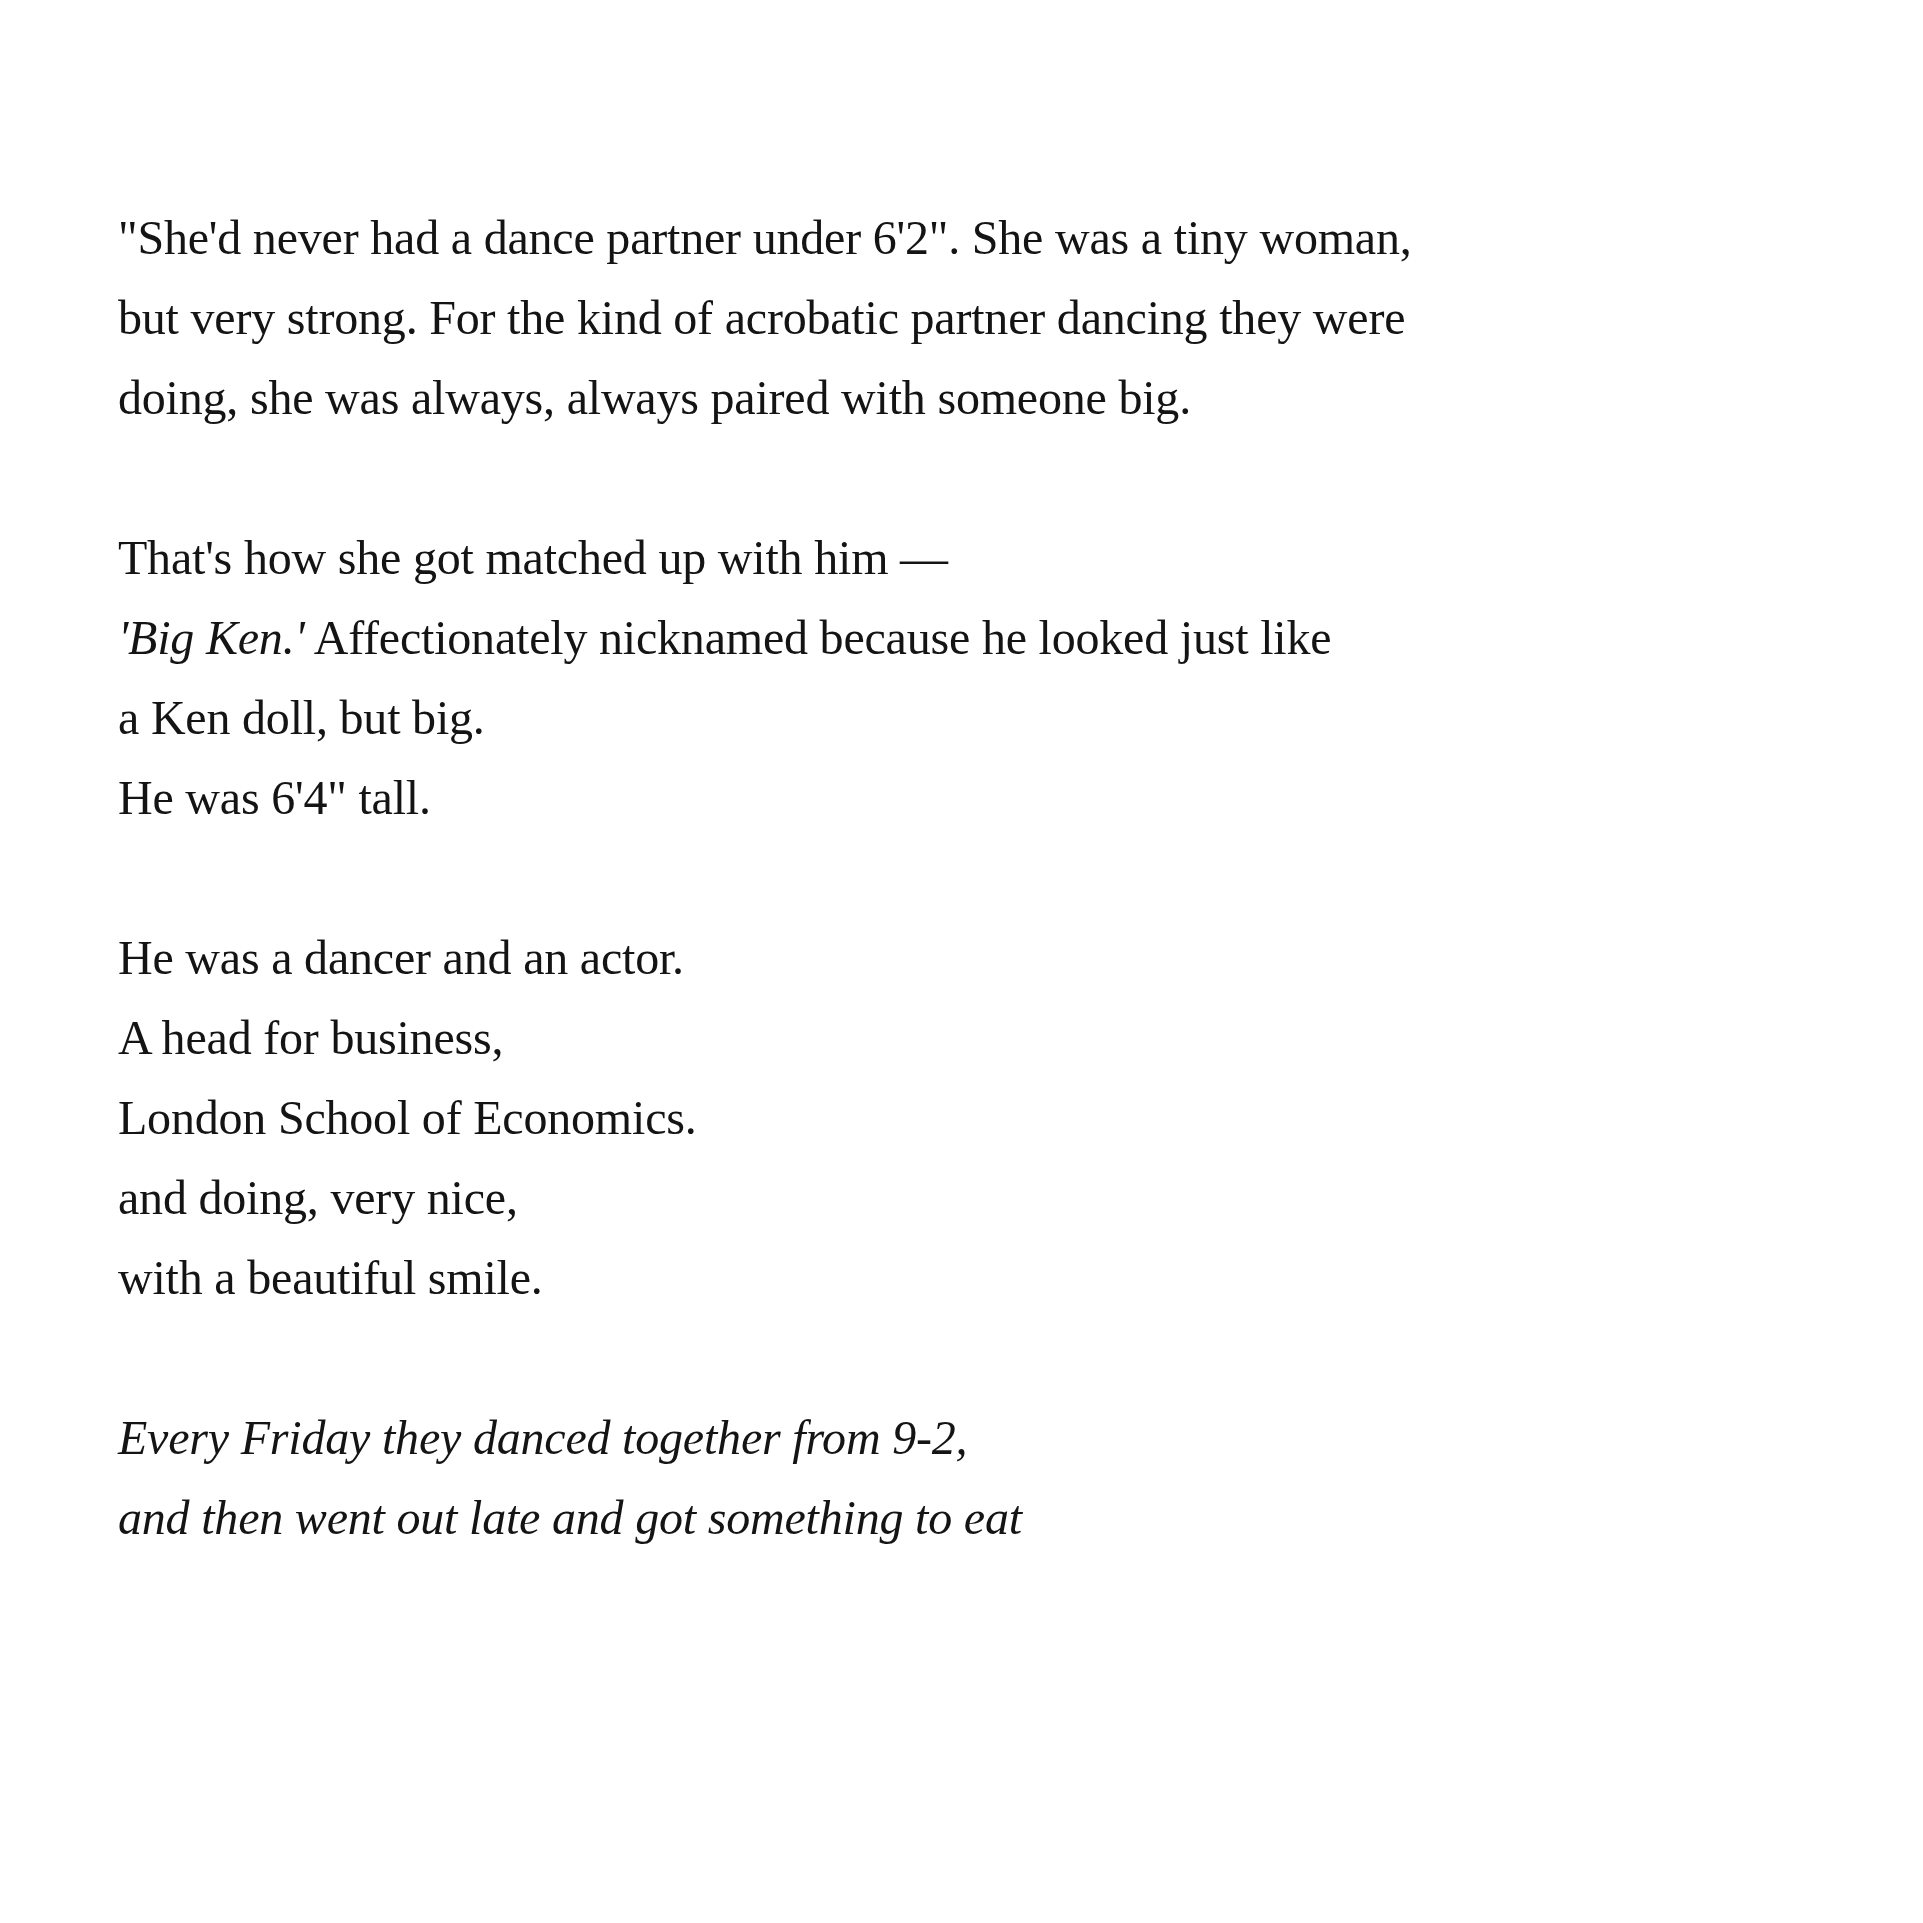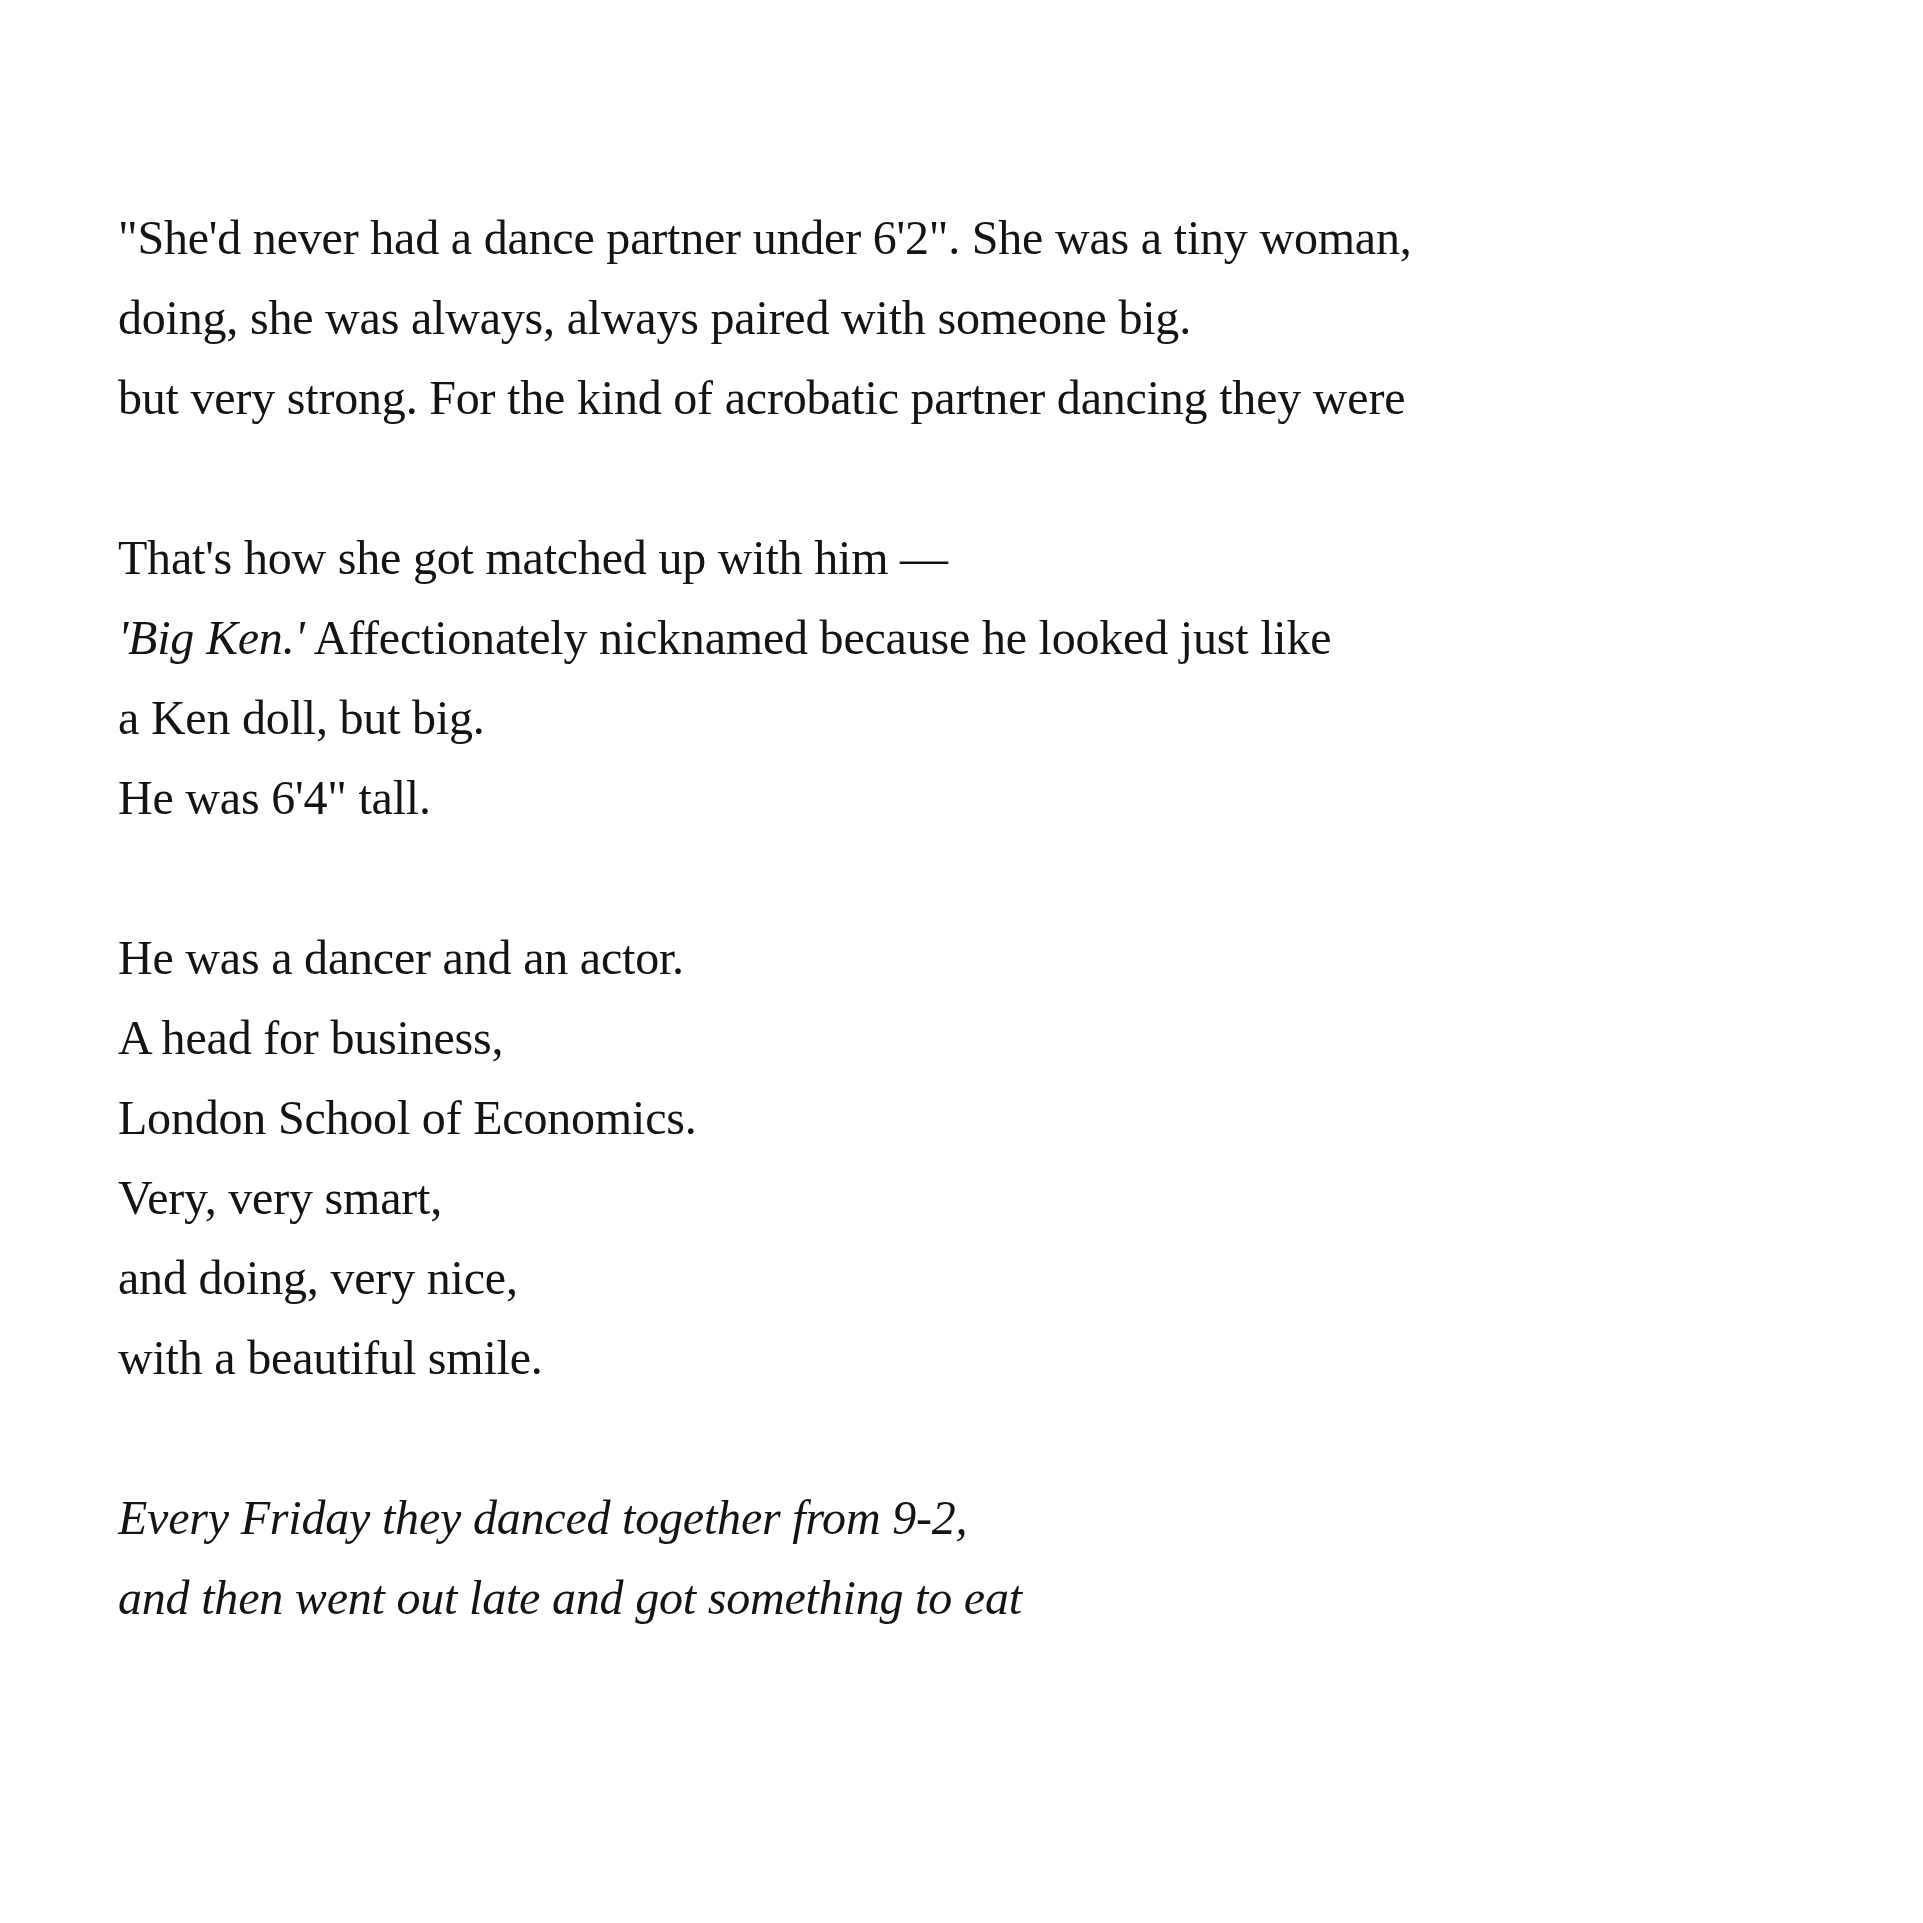--- a/index.html
+++ b/index.html
@@ -47,36 +47,35 @@
   }
 </style>
 </head>
 <body>
 
 <div class="page">
   <div class="poem">
 
     <p>
       <span class="line">"She'd never had a dance partner under 6'2". She was a tiny woman,</span>
+      <span class="line">but very strong. For the kind of acrobatic partner dancing they were</span>
       <span class="line">doing, she was always, always paired with someone big.</span>
-      <span class="line">but very strong. For the kind of acrobatic partner dancing they were</span>
     </p>
 
     <p>
       <span class="line">That's how she got matched up with him —</span>
       <span class="line"><em>'Big Ken.'</em><span> Affectionately nicknamed because he looked just like</span></span>
       <span class="line">a Ken doll, but big.</span>
       <span class="line">He was 6'4" tall.</span>
     </p>
 
     <p>
       <span class="line">He was a dancer and an actor.</span>
       <span class="line">A head for business,</span>
       <span class="line">London School of Economics.</span>
-      <span class="line">Very, very smart,</span>
       <span class="line">and doing, very nice,</span>
       <span class="line">with a beautiful smile.</span>
     </p>
 
     <p>
       <span class="line">Every Friday they danced together from 9-2,</span>
       <span class="line">and then went out late and got something to eat</span>
     </p>
 
   </div>

